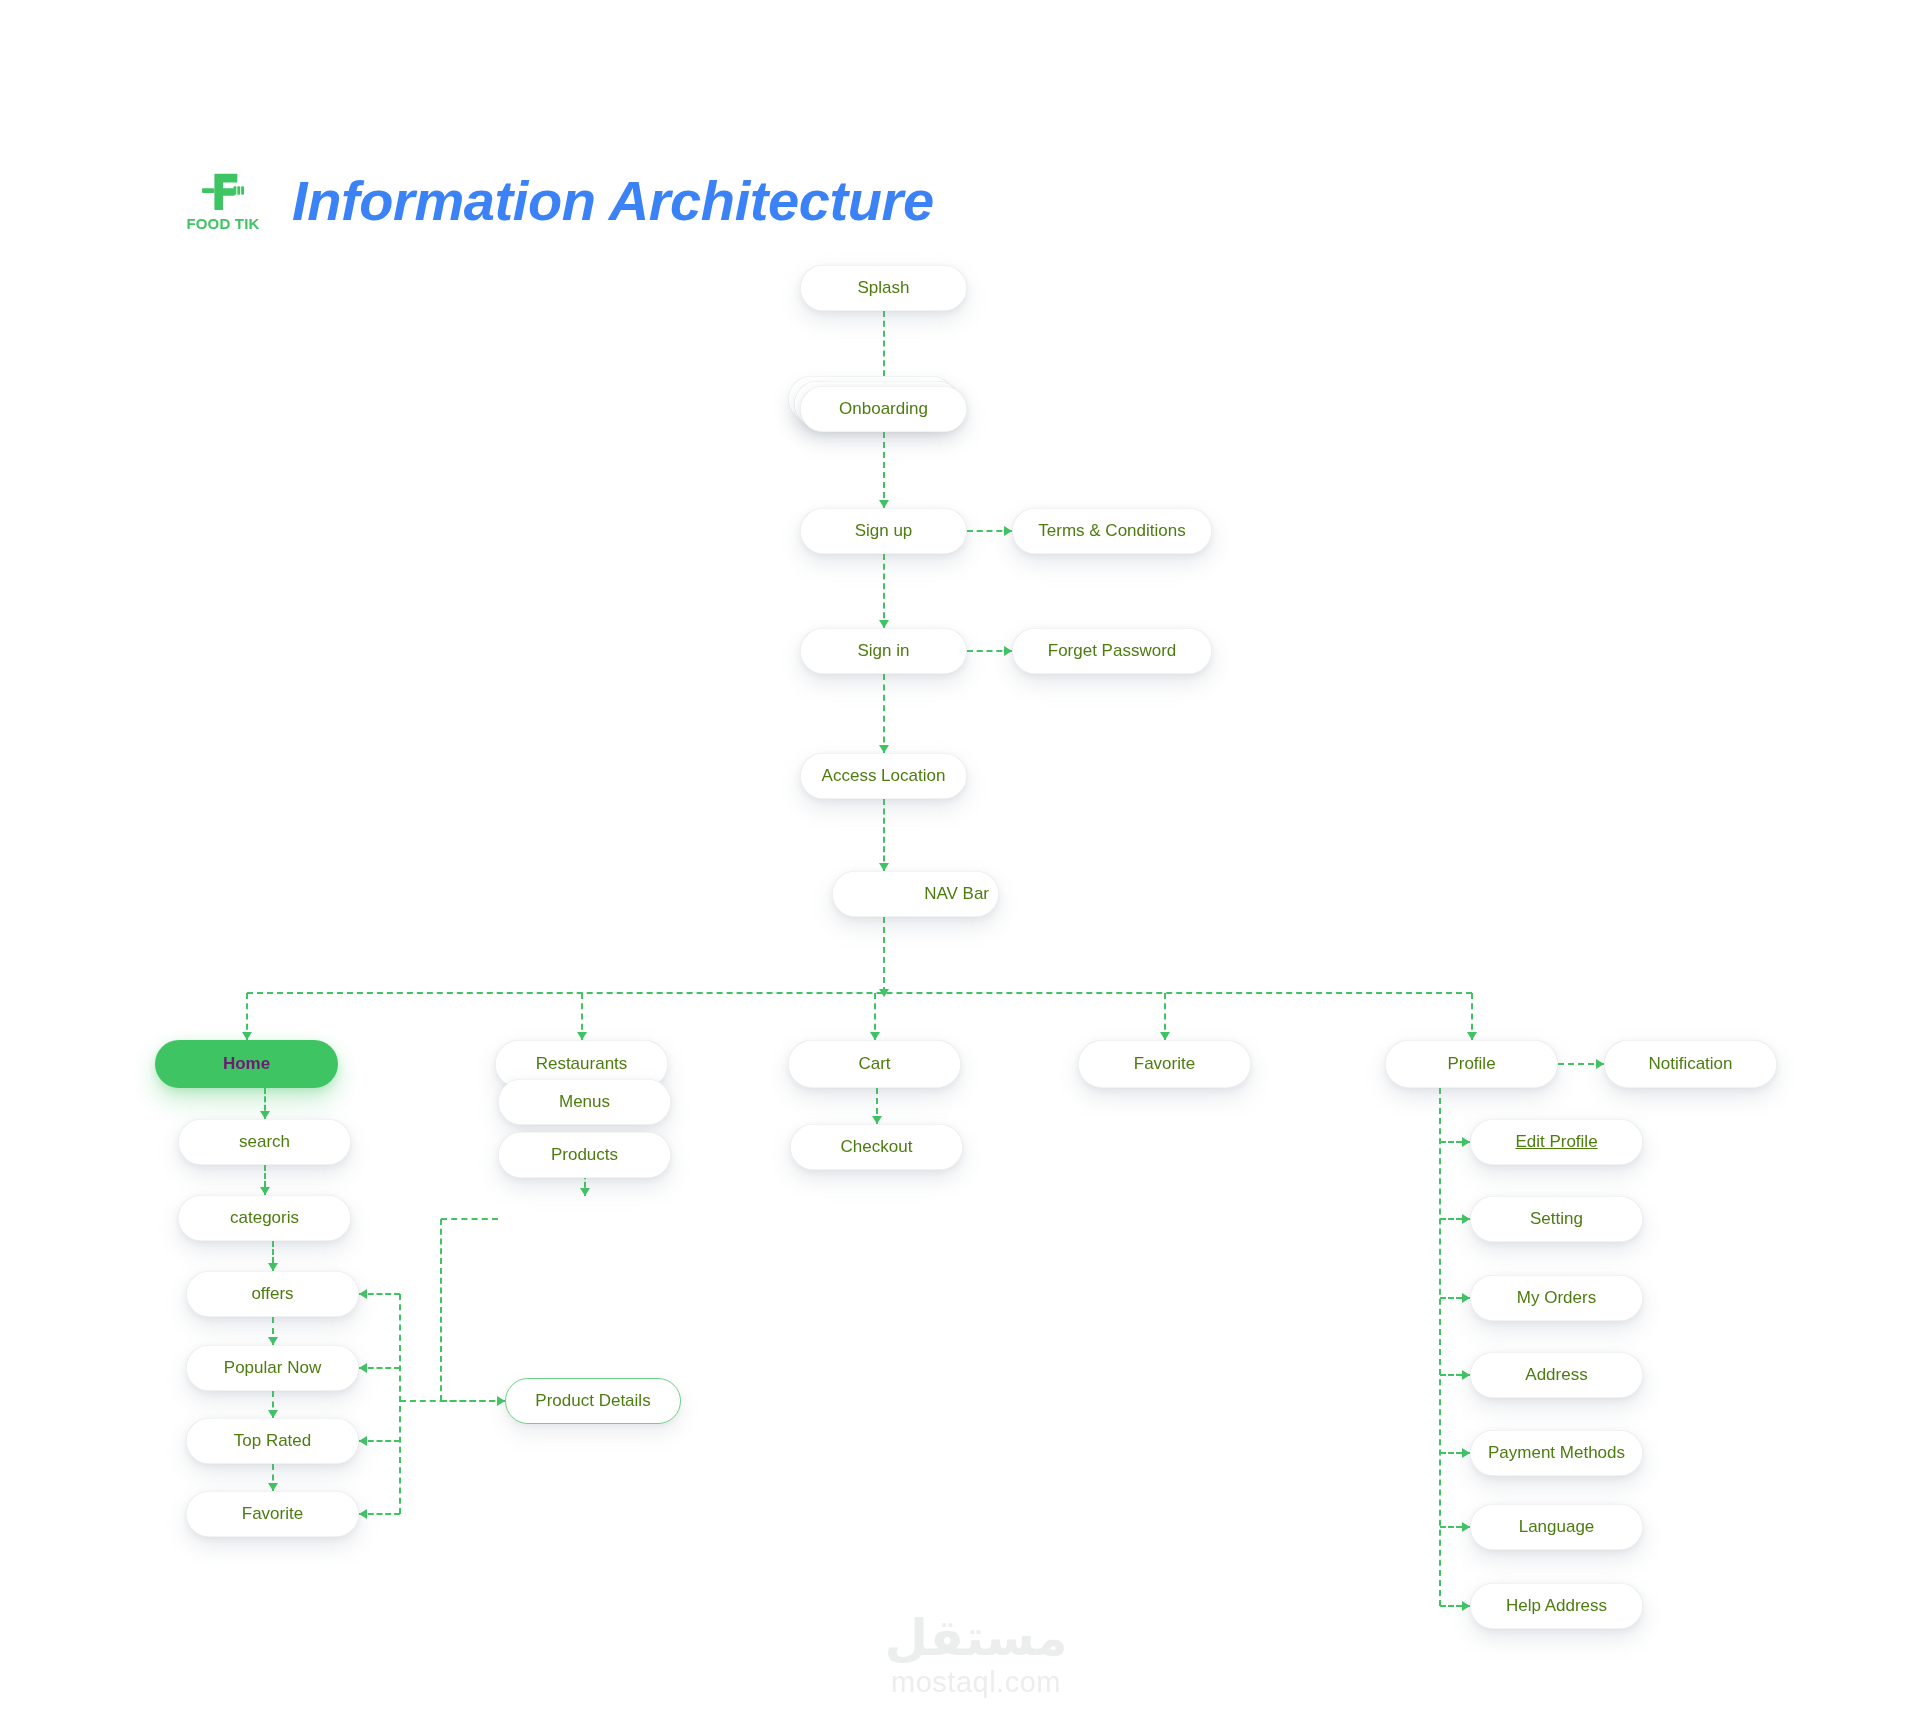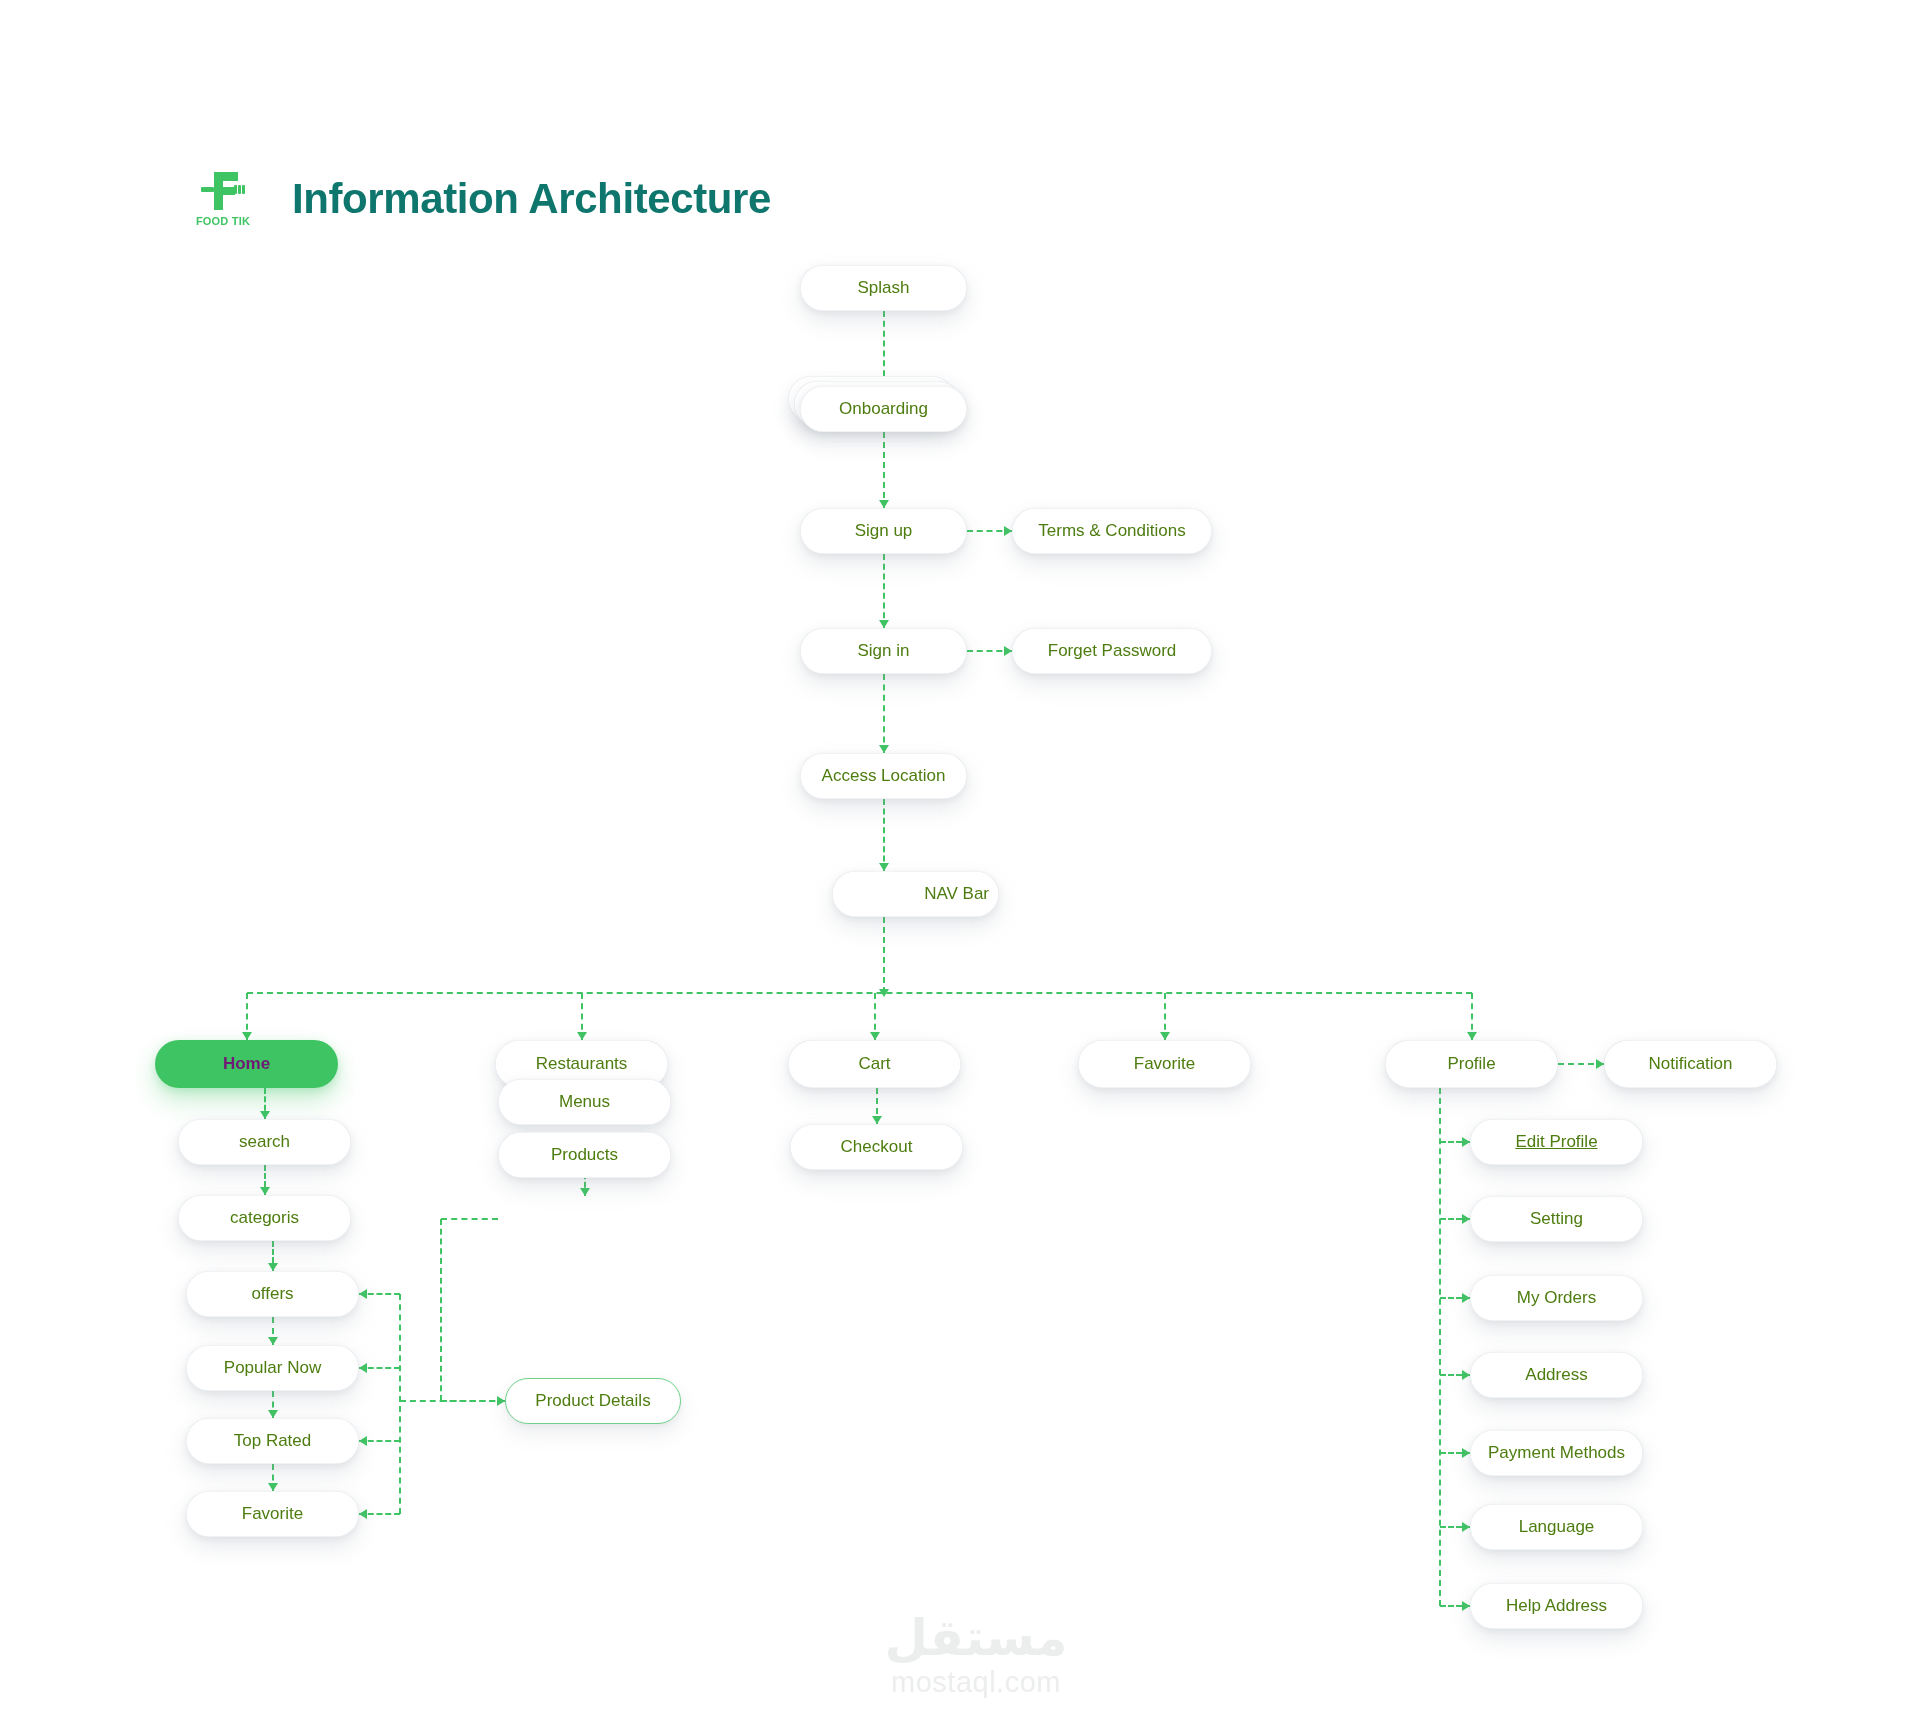--- a/index.html
+++ b/index.html
@@ -31,33 +31,34 @@
     position: relative;
     width: 54px;
     height: 62px;
     display: flex;
     flex-direction: column;
     align-items: center;
     justify-content: flex-start;
   }
   #logo-mark { display:block; }
   #logo-word {
-    font-size: 11px;
+    font-size: 15px;
     font-weight: 700;
     letter-spacing: 0.2px;
     color: #3fc463;
     margin-top: 3px;
     white-space: nowrap;
   }
   #page-title {
-    font-size: 42px;
+    font-size: 56px;
     font-weight: 700;
-    color: #0f766e;
+    color: #3b82f6;
     letter-spacing: -0.4px;
     white-space: nowrap;
+    font-style: italic;
   }
 
   
   .node {
     position: absolute;
     display: flex;
     align-items: center;
     justify-content: center;
     background: #ffffff;
     border-radius: 30px;

